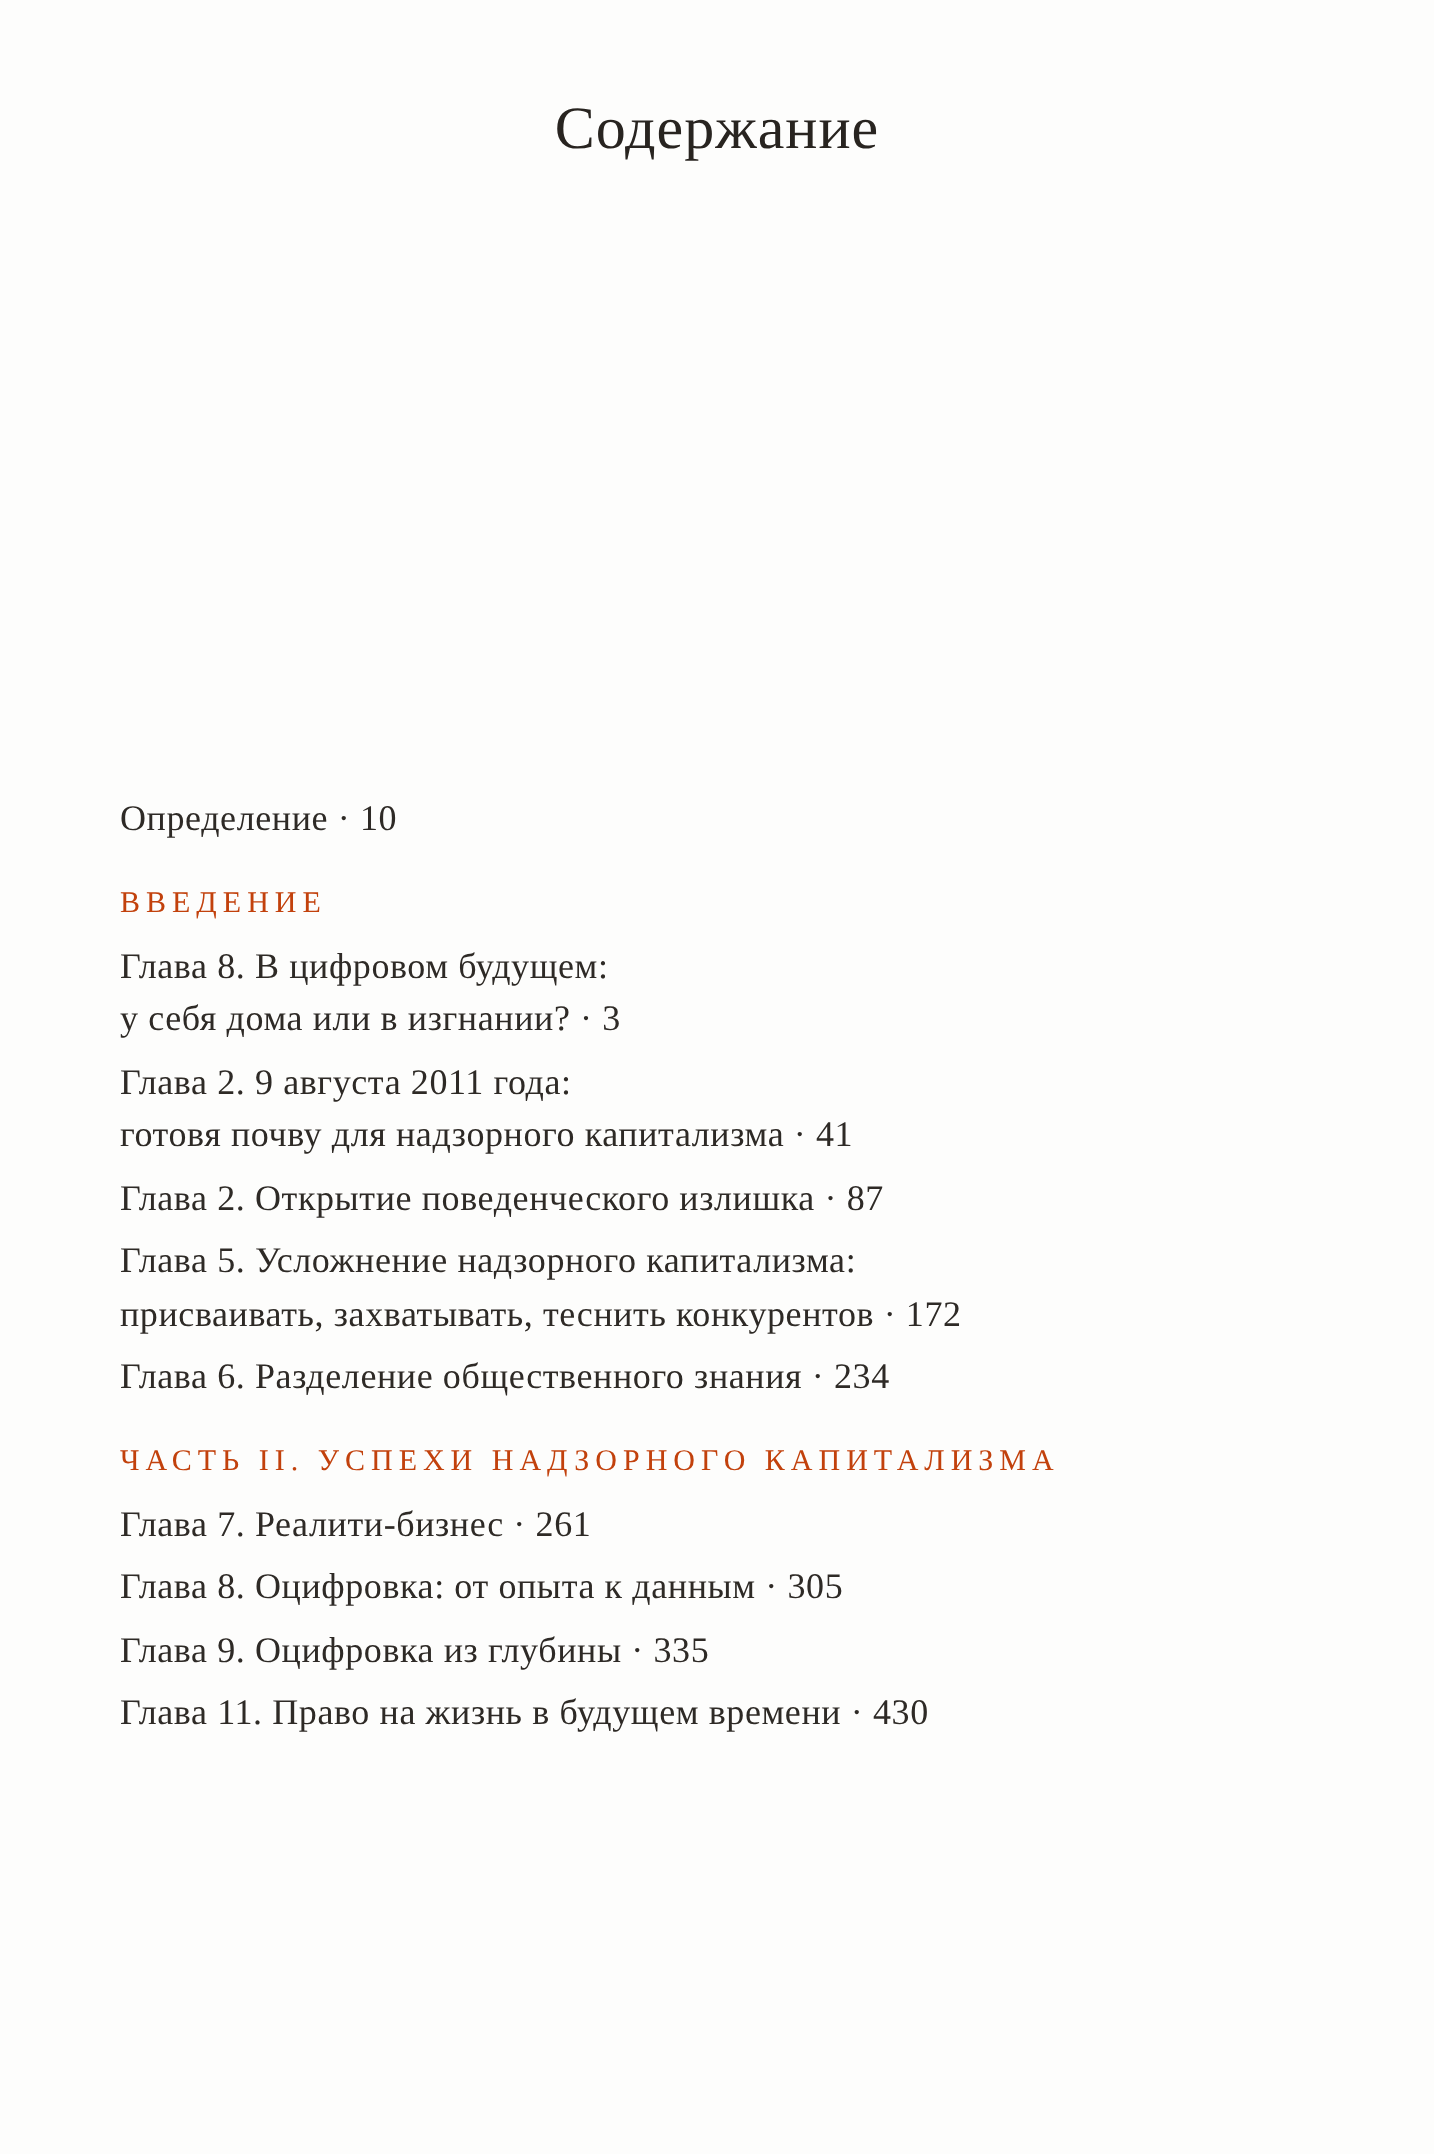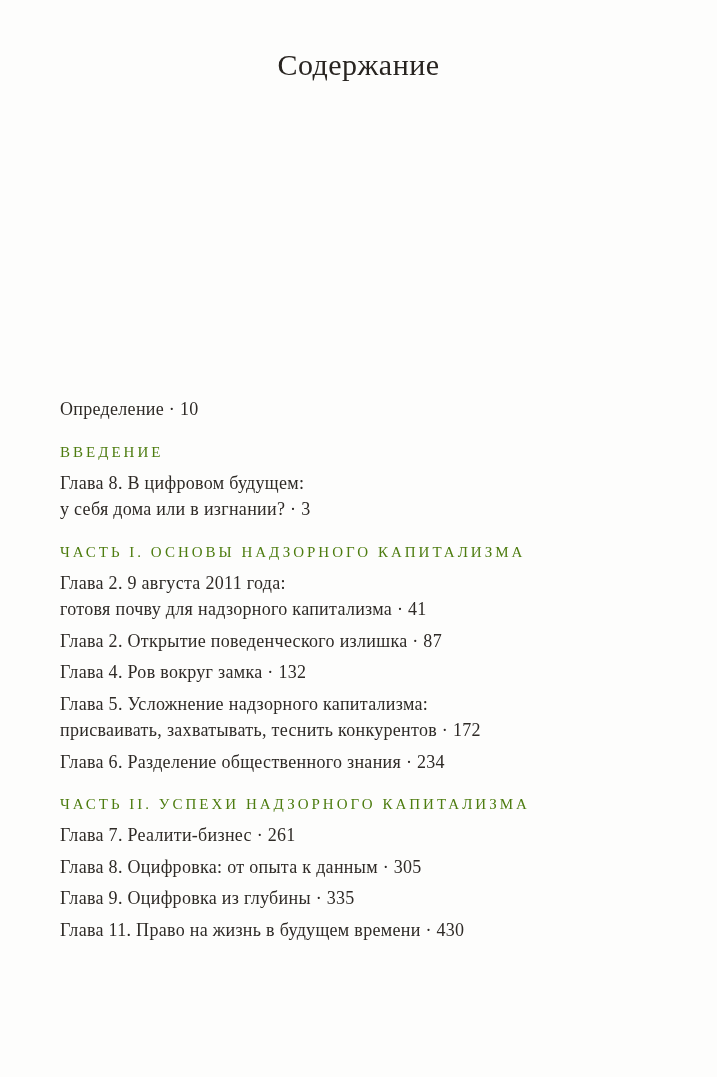--- a/index.html
+++ b/index.html
@@ -42,21 +42,21 @@
   }
   .toc-entry .line {
     display: block;
   }
   .toc-section {
     margin: 18px 0 7px 0;
     font-size: 15px;
     line-height: 22px;
     font-weight: 400;
     letter-spacing: 3px;
-    color: #4d7c0f;
+    color: #c2410c;
   }
 </style>
 </head>
 <body style="background: rgb(253, 253, 252);">
 
 <div class="page" style="color: rgb(46, 42, 38);">
 
   <h1 class="title">Содержание</h1>
 
   <div class="toc">
@@ -65,34 +65,30 @@
       <span class="line">Определение · 10</span>
     </p>
 
     <h2 class="toc-section">ВВЕДЕНИЕ</h2>
 
     <p class="toc-entry">
       <span class="line">Глава 8. В цифровом будущем:</span>
       <span class="line">у себя дома или в изгнании? · 3</span>
     </p>
 
-    <h2 class="toc-section">ЧАСТЬ I. ОСНОВЫ НАДЗОРНОГО КАПИТАЛИЗМА</h2>
 
     <p class="toc-entry">
       <span class="line">Глава 2. 9 августа 2011 года:</span>
       <span class="line">готовя почву для надзорного капитализма · 41</span>
     </p>
 
     <p class="toc-entry">
       <span class="line">Глава 2. Открытие поведенческого излишка · 87</span>
     </p>
 
-    <p class="toc-entry">
-      <span class="line">Глава 4. Ров вокруг замка · 132</span>
-    </p>
 
     <p class="toc-entry">
       <span class="line">Глава 5. Усложнение надзорного капитализма:</span>
       <span class="line">присваивать, захватывать, теснить конкурентов · 172</span>
     </p>
 
     <p class="toc-entry">
       <span class="line">Глава 6. Разделение общественного знания · 234</span>
     </p>
 

